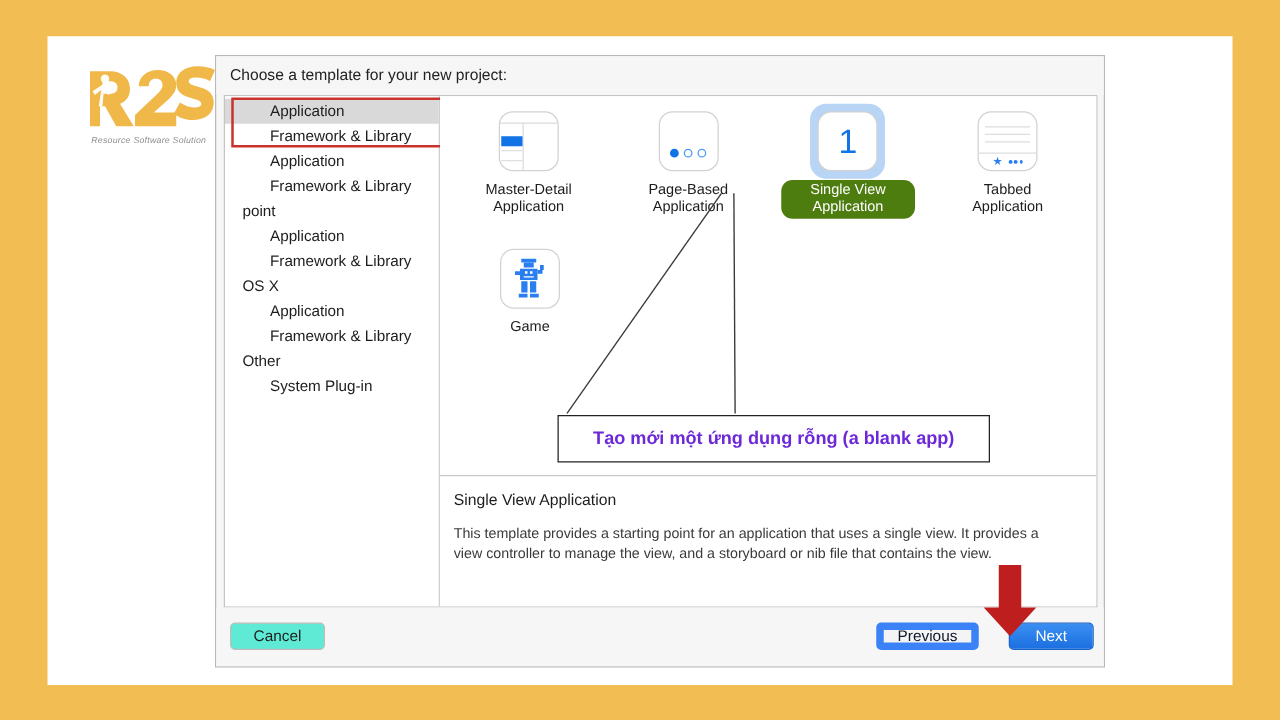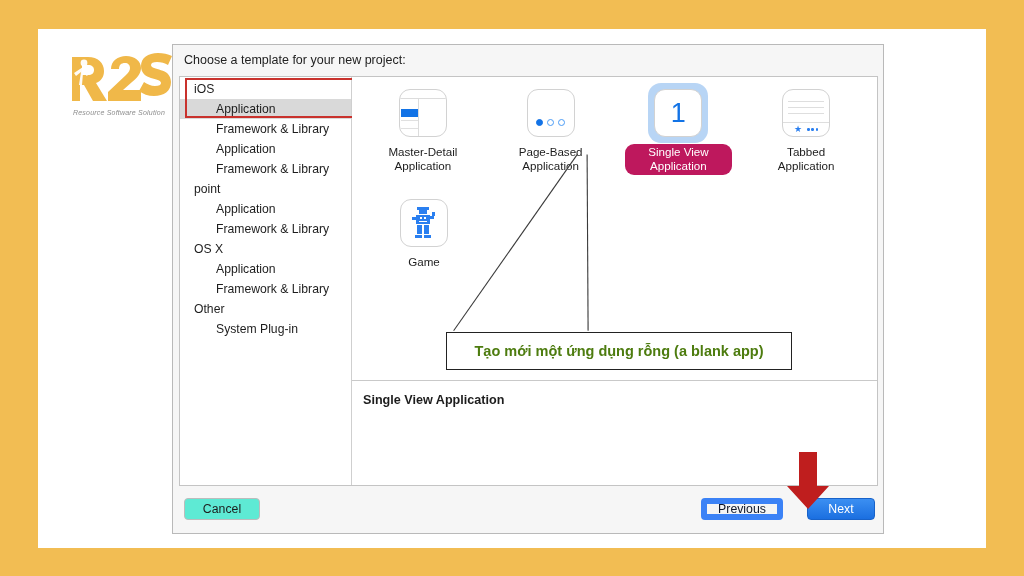--- a/index.html
+++ b/index.html
@@ -147,21 +147,21 @@
   }
   .tpl-label {
     margin-top: 7px;
     font-size: 11.6px;
     line-height: 14px;
     color: #1d1d1d;
     display: inline-block;
     padding: 1px 6px;
   }
   .tpl-label.selected {
-    background: #be185d;
+    background: #4d7c0f;
     color: #fff;
     border-radius: 9px;
     padding: 1px 23px 2px;
   }
 
   
   .md-left {
     position: absolute; left: 1px; top: 8px;
     width: 17px; height: 38px;
     border-right: 1px solid #dcdcdc;
@@ -212,21 +212,21 @@
     left: 94px; top: 255px;
     width: 344px; height: 36px;
     border: 1.6px solid #222;
     background: #fff;
     display: flex; align-items: center; justify-content: center;
     z-index: 6;
   }
   .callout span {
     font-size: 14.5px;
     font-weight: bold;
-    color: #4d7c0f;
+    color: #6d28d9;
     white-space: nowrap;
   }
   .leader-svg {
     position: absolute; left: 0; top: 0;
     width: 100%; height: 100%;
     pointer-events: none;
     z-index: 5;
   }
 
   
@@ -238,21 +238,20 @@
   }
   .desc {
     position: absolute;
     left: 11px; top: 316px;
     width: 490px;
   }
   .desc-title {
     font-size: 12.6px;
     color: #1d1d1d;
     margin-bottom: 13px;
-    font-weight: bold;
   }
   .desc-body {
     font-size: 11.4px;
     line-height: 15.5px;
     color: #3a3a3a;
   }
 
   
   .footer {
     position: absolute;
@@ -320,21 +319,20 @@
     </div>
 
     <div class="dialog">
       <div class="dialog-header">
         <div class="dialog-title">Choose a template for your new project:</div>
       </div>
 
       <div class="body-area">
 
         <div class="sidebar">
-          <div class="side-item">iOS</div>
           <div class="side-item child selected">Application</div>
           <div class="side-item child">Framework &amp; Library</div>
           <div class="side-item child">Application</div>
           <div class="side-item child">Framework &amp; Library</div>
           <div class="side-item">point</div>
           <div class="side-item child">Application</div>
           <div class="side-item child">Framework &amp; Library</div>
           <div class="side-item">OS X</div>
           <div class="side-item child">Application</div>
           <div class="side-item child">Framework &amp; Library</div>
@@ -454,20 +452,21 @@
           </svg>
 
           <div class="callout">
             <span>Tạo mới một ứng dụng rỗng (a blank app)</span>
           </div>
 
           <div class="divider"></div>
 
           <div class="desc">
             <div class="desc-title">Single View Application</div>
+            <div class="desc-body">This template provides a starting point for an application that uses a single view. It provides a view controller to manage the view, and a storyboard or nib file that contains the view.</div>
           </div>
         </div>
       </div>
 
       <div class="footer">
         <div class="btn btn-cancel">Cancel</div>
         <div class="btn btn-prev">Previous</div>
         <div class="btn btn-next">Next</div>
       </div>
     </div>

